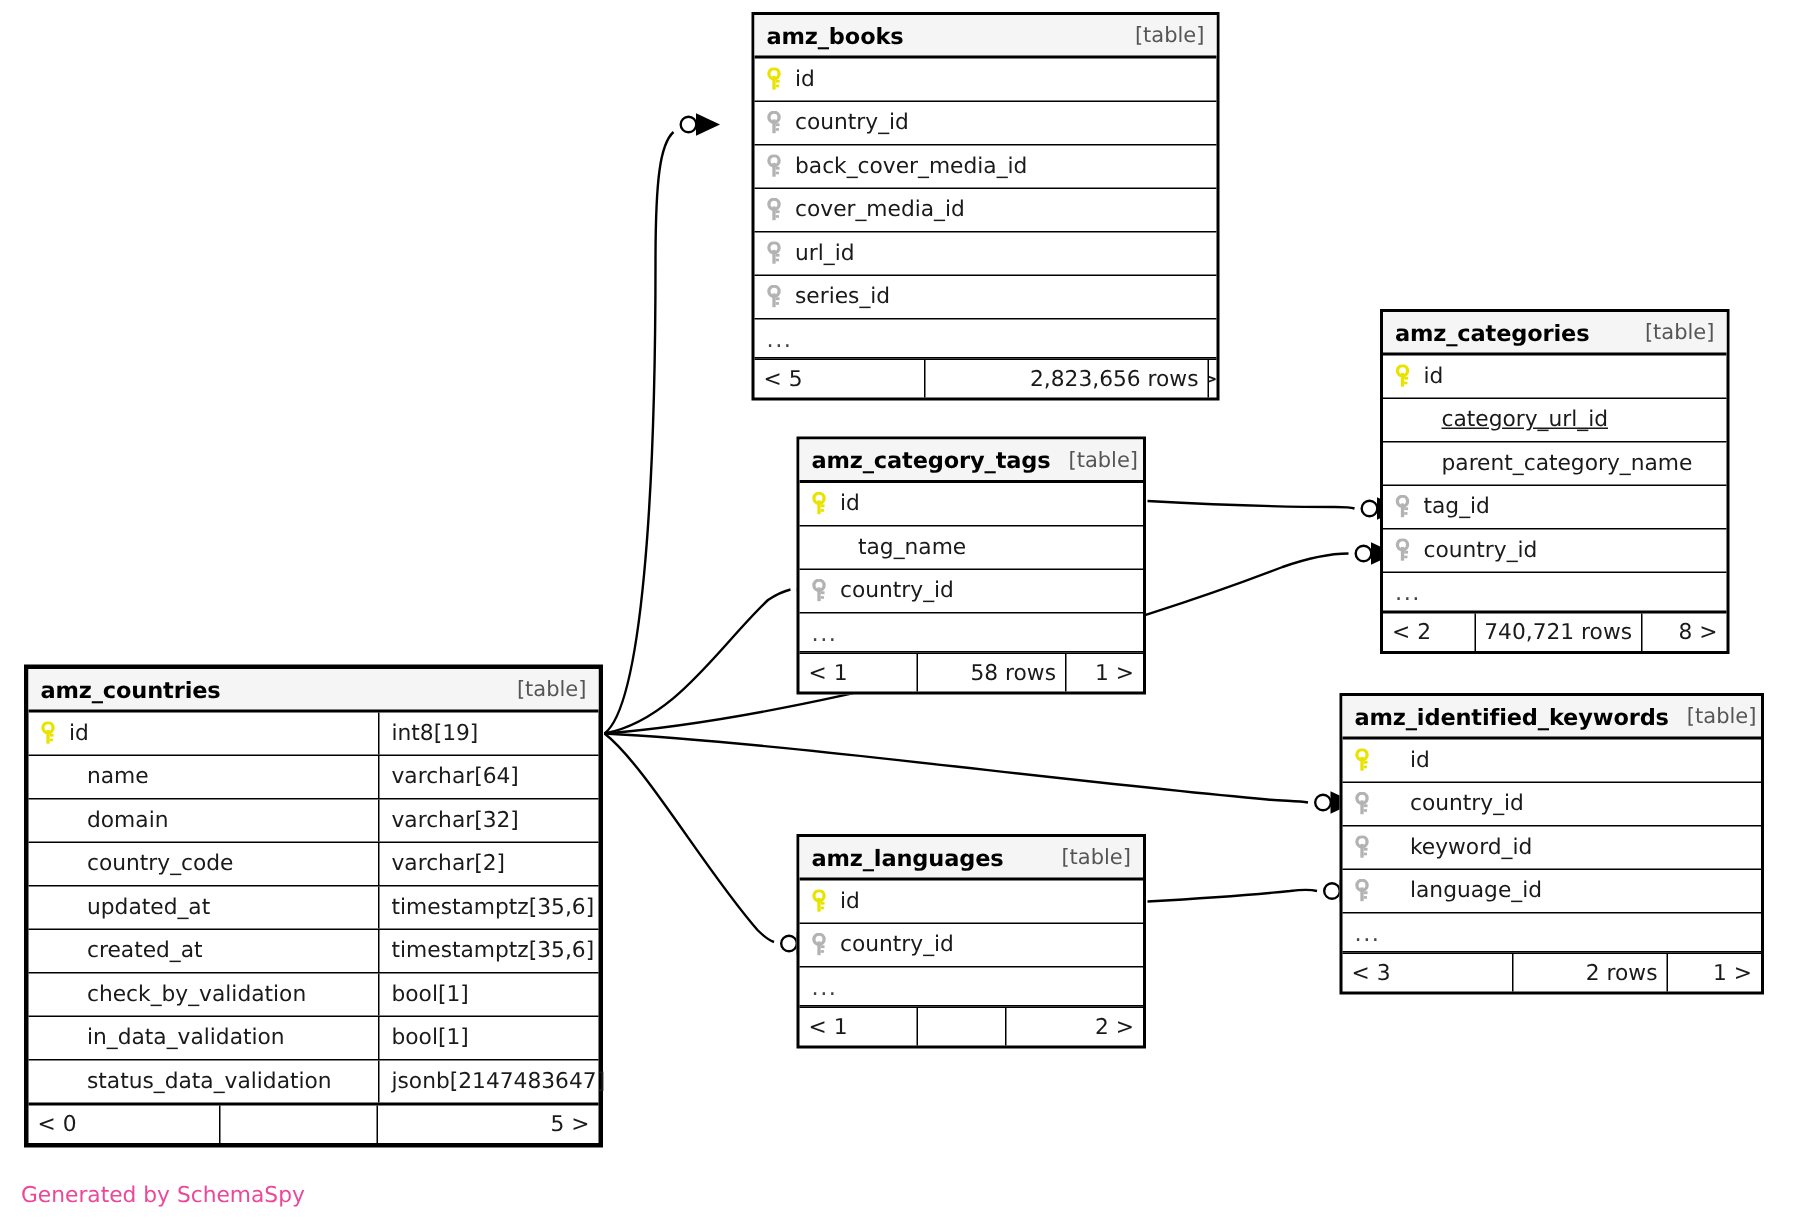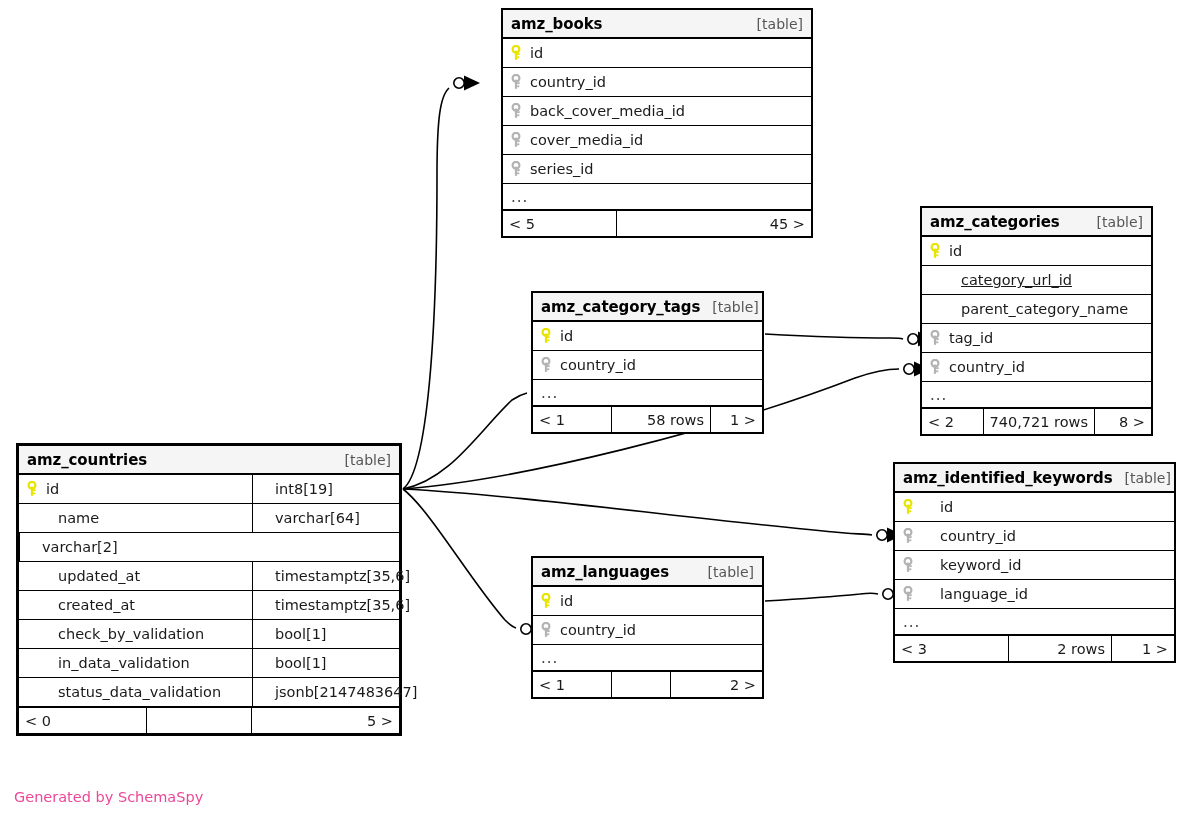--- a/index.html
+++ b/index.html
@@ -75,21 +75,21 @@
     padding-left: 8px;
     min-width: 0;
     overflow: hidden;
     white-space: nowrap;
   }
   .col-type {
     display: flex;
     align-items: center;
     box-sizing: border-box;
     border-left: 1.5px solid #000000;
-    padding-left: 22px;
+    padding-left: 8px;
     white-space: nowrap;
   }
   .keyslot {
     display: inline-block;
     width: 13px;
     min-width: 13px;
     height: 16px;
     margin-right: 6px;
   }
   .keyslot svg { display: block; }
@@ -238,26 +238,40 @@
         <div class="row">
           <div class="col-name">
             <span class="keyslot">
               <svg width="13" height="16" viewBox="0 0 13 16">
                 <circle cx="5" cy="4.2" r="3.4" fill="none" stroke="#b3b3b3" stroke-width="2.2"></circle>
                 <rect x="3.9" y="5.6" width="2.2" height="9.2" fill="#b3b3b3"></rect>
                 <rect x="6.1" y="8.2" width="2.6" height="1.9" fill="#b3b3b3"></rect>
                 <rect x="6.1" y="11.4" width="2.2" height="1.8" fill="#b3b3b3"></rect>
               </svg>
             </span>
+            <span class="label-indent">url_id</span>
+          </div>
+        </div>
+        <div class="row">
+          <div class="col-name">
+            <span class="keyslot">
+              <svg width="13" height="16" viewBox="0 0 13 16">
+                <circle cx="5" cy="4.2" r="3.4" fill="none" stroke="#b3b3b3" stroke-width="2.2"></circle>
+                <rect x="3.9" y="5.6" width="2.2" height="9.2" fill="#b3b3b3"></rect>
+                <rect x="6.1" y="8.2" width="2.6" height="1.9" fill="#b3b3b3"></rect>
+                <rect x="6.1" y="11.4" width="2.2" height="1.8" fill="#b3b3b3"></rect>
+              </svg>
+            </span>
             <span class="label-indent">series_id</span>
           </div>
         </div>
         <div class="ellipsis-row">...</div>
         <div class="footer">
           <div class="f-left" style="flex: 0 0 114px;">&lt; 5</div>
+          <div class="f-mid" style="flex: 0 0 189px;">2,823,656 rows</div>
           <div class="f-right" style="flex: 1 1 auto;">45 &gt;</div>
         </div>
       </div>
       <div class="table-box" style="left: 531px; top: 291px; width: 233px;">
         <div class="tbl-header">
           <span class="tbl-name">amz_category_tags</span>
           <span class="tbl-kind">[table]</span>
         </div>
         <div class="row">
           <div class="col-name">
@@ -267,20 +281,26 @@
                 <rect x="3.9" y="5.6" width="2.2" height="9.2" fill="#e8e400"></rect>
                 <rect x="6.1" y="8.2" width="2.6" height="1.9" fill="#e8e400"></rect>
                 <rect x="6.1" y="11.4" width="2.2" height="1.8" fill="#e8e400"></rect>
               </svg>
             </span>
             <span class="label-indent">id</span>
           </div>
         </div>
         <div class="row">
           <div class="col-name">
+            <span class="keyslot"></span>
+            <span class="label-indent" style="margin-left: 12px;">tag_name</span>
+          </div>
+        </div>
+        <div class="row">
+          <div class="col-name">
             <span class="keyslot">
               <svg width="13" height="16" viewBox="0 0 13 16">
                 <circle cx="5" cy="4.2" r="3.4" fill="none" stroke="#b3b3b3" stroke-width="2.2"></circle>
                 <rect x="3.9" y="5.6" width="2.2" height="9.2" fill="#b3b3b3"></rect>
                 <rect x="6.1" y="8.2" width="2.6" height="1.9" fill="#b3b3b3"></rect>
                 <rect x="6.1" y="11.4" width="2.2" height="1.8" fill="#b3b3b3"></rect>
               </svg>
             </span>
             <span class="label-indent">country_id</span>
           </div>
@@ -477,20 +497,31 @@
           <div class="col-type" style="flex: 1 1 auto;">int8[19]</div>
         </div>
         <div class="row">
           <div class="col-name" style="width: 233px; flex: 0 0 233px;">
             <span class="keyslot"></span>
             <span class="label-indent" style="margin-left: 12px;">name</span>
           </div>
           <div class="col-type" style="flex: 1 1 auto;">varchar[64]</div>
         </div>
         <div class="row">
+          <div class="col-name" style="width: 233px; flex: 0 0 233px;">
+            <span class="keyslot"></span>
+            <span class="label-indent" style="margin-left: 12px;">domain</span>
+          </div>
+          <div class="col-type" style="flex: 1 1 auto;">varchar[32]</div>
+        </div>
+        <div class="row">
+          <div class="col-name" style="width: 233px; flex: 0 0 233px;">
+            <span class="keyslot"></span>
+            <span class="label-indent" style="margin-left: 12px;">country_code</span>
+          </div>
           <div class="col-type" style="flex: 1 1 auto;">varchar[2]</div>
         </div>
         <div class="row">
           <div class="col-name" style="width: 233px; flex: 0 0 233px;">
             <span class="keyslot"></span>
             <span class="label-indent" style="margin-left: 12px; text-align: right;">updated_at</span>
           </div>
           <div class="col-type" style="flex: 1 1 auto;">timestamptz[35,6]</div>
         </div>
         <div class="row">

